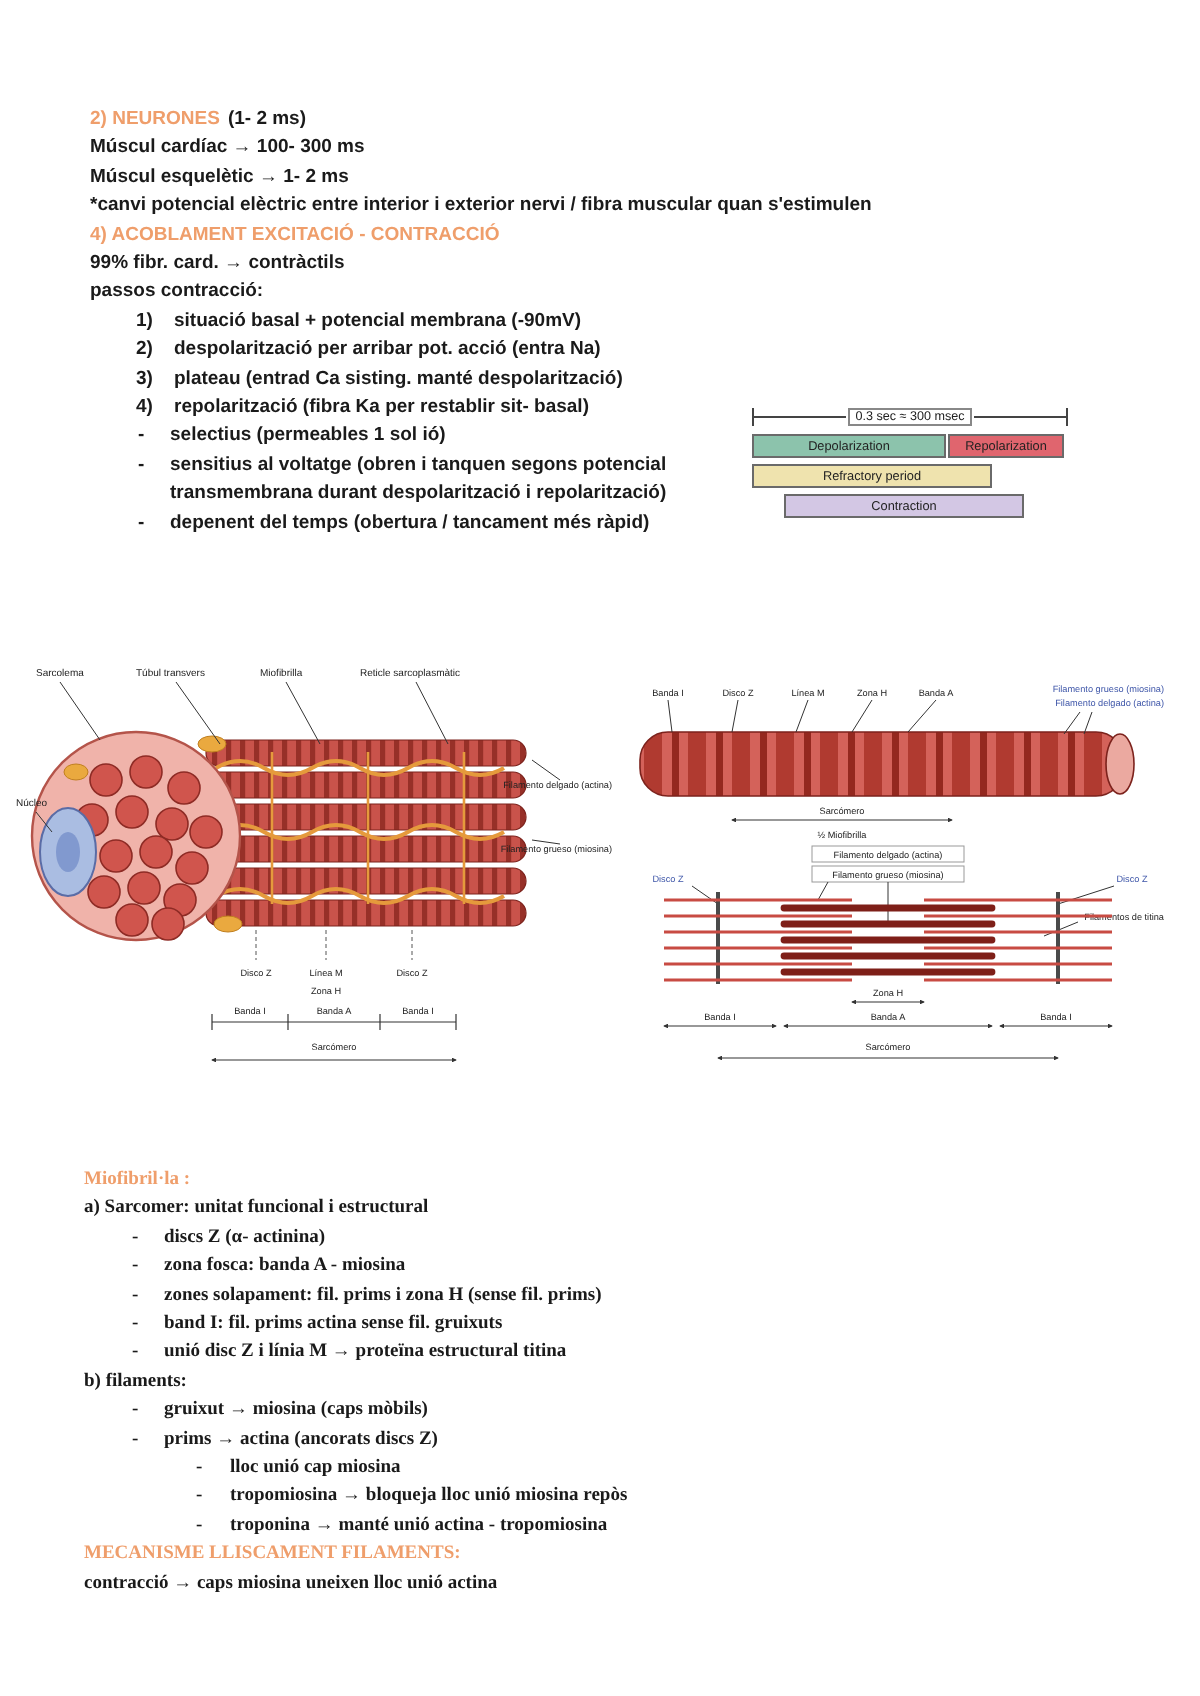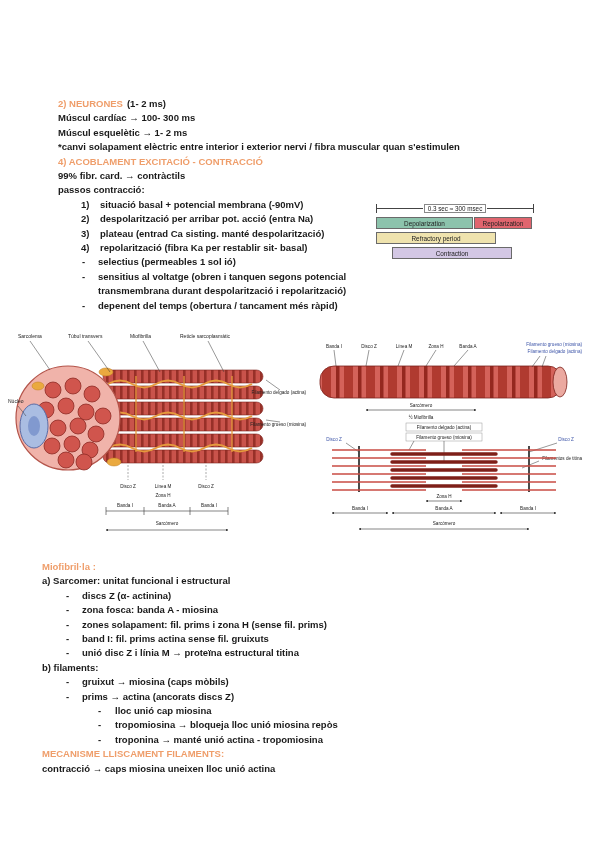--- a/index.html
+++ b/index.html
@@ -3,22 +3,22 @@
 <meta charset="utf-8">
 <style>
   html,body { margin:0; padding:0; background:#e8e8e8; }
   .page {
     position:relative; width:600px; height:848px; background:#ffffff;
     font-family:"Liberation Sans", sans-serif; color:#1a1a1a; overflow:hidden;
     margin:0 auto;
   }
   
   .tblock { position:absolute; width:525px; }
-  .top-block { left:58px; top:53px;margin-top:44px; }
-  .bottom-block { left:42px; top:560px; }
+  .top-block { left:45px; top:53px; }
+  .bottom-block { left:42px; top:583px;font-family:Liberation Serif, serif; }
   .ln { font-size:9.5px; line-height:14.4px; font-weight:700; white-space:nowrap; }
   .ln .h { color:#ef9e6b; }
   .ln.head { color:#ef9e6b; }
   .ln > span + span { margin-left:4px; }
   .step { padding-left:23px; }
   .step .num { display:inline-block; width:15px; margin:0; }
   .bullet { padding-left:40px; position:relative; }
   .bullet::before { content:"-"; position:absolute; left:24px; }
   .bullet-cont { padding-left:40px; }
   .subbullet { padding-left:73px; position:relative; }
@@ -51,21 +51,21 @@
 <body>
 
 <div class="page">
 
   <div class="tblock top-block">
     <div class="ln">
       <span class="h">2) NEURONES</span><span>(1- 2 ms)</span>
     </div>
     <div class="ln">Múscul cardíac → 100- 300 ms</div>
     <div class="ln">Múscul esquelètic → 1- 2 ms</div>
-    <div class="ln">*canvi solapament elèctric entre interior i exterior nervi / fibra muscular quan s'estimulen</div>
+    <div class="ln">*canvi potencial elèctric entre interior i exterior nervi / fibra muscular quan s'estimulen</div>
     <div class="ln head">4) ACOBLAMENT EXCITACIÓ - CONTRACCIÓ</div>
     <div class="ln">99% fibr. card. → contràctils</div>
     <div class="ln">passos contracció:</div>
     <div class="ln step"><span class="num">1)</span><span>situació basal + potencial membrana (-90mV)</span></div>
     <div class="ln step"><span class="num">2)</span><span>despolarització per arribar pot. acció (entra Na)</span></div>
     <div class="ln step"><span class="num">3)</span><span>plateau (entrad Ca sisting. manté despolarització)</span></div>
     <div class="ln step"><span class="num">4)</span><span>repolarització (fibra Ka per restablir sit- basal)</span></div>
     <div class="ln bullet">selectius (permeables 1 sol ió)</div>
     <div class="ln bullet">sensitius al voltatge (obren i tanquen segons potencial</div>
     <div class="ln bullet-cont">transmembrana durant despolarització i repolarització)</div>

